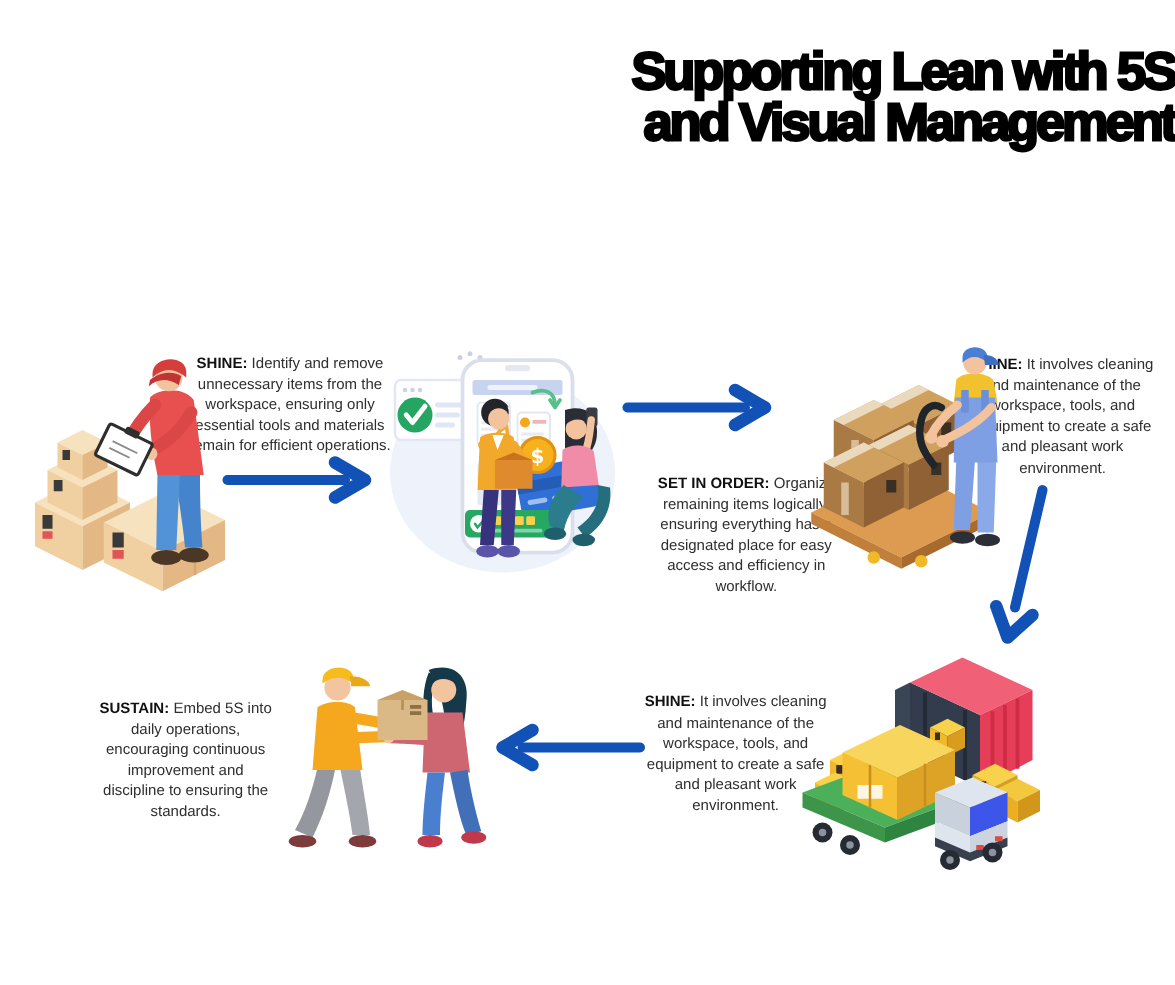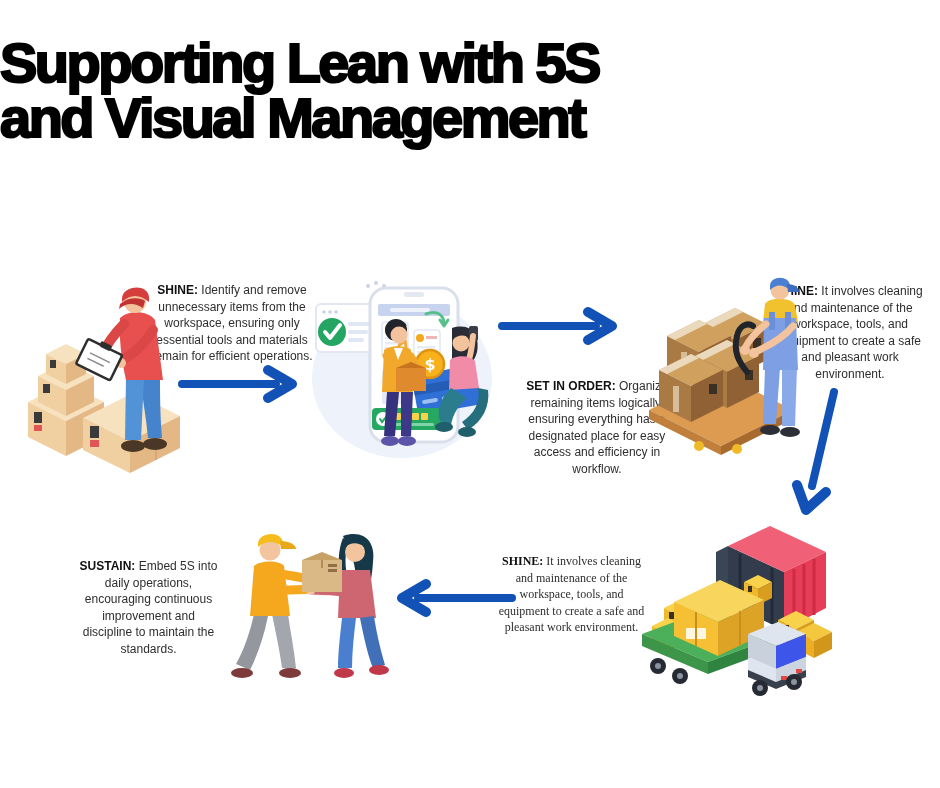--- a/index.html
+++ b/index.html
@@ -1,22 +1,22 @@
 <!DOCTYPE html>
 <html><head>
 <meta charset="utf-8">
 <style>
   html,body{margin:0;padding:0;background:#ffffff;}
   #canvas{
     position:relative;width:940px;height:788px;background:#ffffff;overflow:hidden;
     font-family:"Liberation Sans",sans-serif;
   }
   .title{
-    position:absolute;top:36px;left:0;width:940px;text-align:left;
-    font-weight:800;color:#000;font-size:56px;line-height:0.98;
+    position:absolute;top:36px;left:0;width:940px;text-align:right;
+    font-weight:800;color:#000;font-size:42px;line-height:0.98;
     letter-spacing:-2.5px;-webkit-text-stroke:2.2px #000;
   }
   .step-text{
     position:absolute;text-align:center;font-size:12px;line-height:1.38;
     color:#2e2e2e;
   }
   .step-text b{color:#111;font-weight:700;}
   .abs{position:absolute;}
   .arrow{stroke:#1251b5;fill:none;stroke-linecap:round;stroke-linejoin:round;}
   .arrow-line{stroke-width:8;}
@@ -40,28 +40,28 @@
   <p class="step-text" style="left:490px;top:366px;width:150px;margin-left:32px;">
     <b>SET IN ORDER:</b>
     <span>Organize remaining items logically, ensuring everything has a designated place for easy access and efficiency in workflow.</span>
   </p>
 
   <p class="step-text" style="left:770px;top:271px;width:160px;">
     <b>SHINE:</b>
     <span>It involves cleaning and maintenance of the workspace, tools, and equipment to create a safe and pleasant work environment.</span>
   </p>
 
-  <p class="step-text" style="left:494px;top:541px;width:155px;font-family:Liberation Serif, serif;">
+  <p class="step-text" style="left:511px;top:541px;width:155px;">
     <b>SHINE:</b>
     <span>It involves cleaning and maintenance of the workspace, tools, and equipment to create a safe and pleasant work environment.</span>
   </p>
 
   <p class="step-text" style="left:76px;top:546px;width:145px;">
     <b>SUSTAIN:</b>
-    <span>Embed 5S into daily operations, encouraging continuous improvement and discipline to maintain the standards.</span>
+    <span>Embed 5S into daily operations, encouraging continuous improvement and discipline to ensuring the standards.</span>
   </p>
 
   <svg class="abs" style="left:176px;top:364px;" width="132" height="40" viewBox="0 0 132 40">
     <path class="arrow arrow-line" d="M6 20 L100 20"></path>
     <path class="arrow arrow-head" d="M92 6 L116 20 L92 34"></path>
   </svg>
 
   <svg class="abs" style="left:496px;top:306px;" width="132" height="40" viewBox="0 0 132 40">
     <path class="arrow arrow-line" d="M6 20 L100 20"></path>
     <path class="arrow arrow-head" d="M92 6 L116 20 L92 34"></path>

